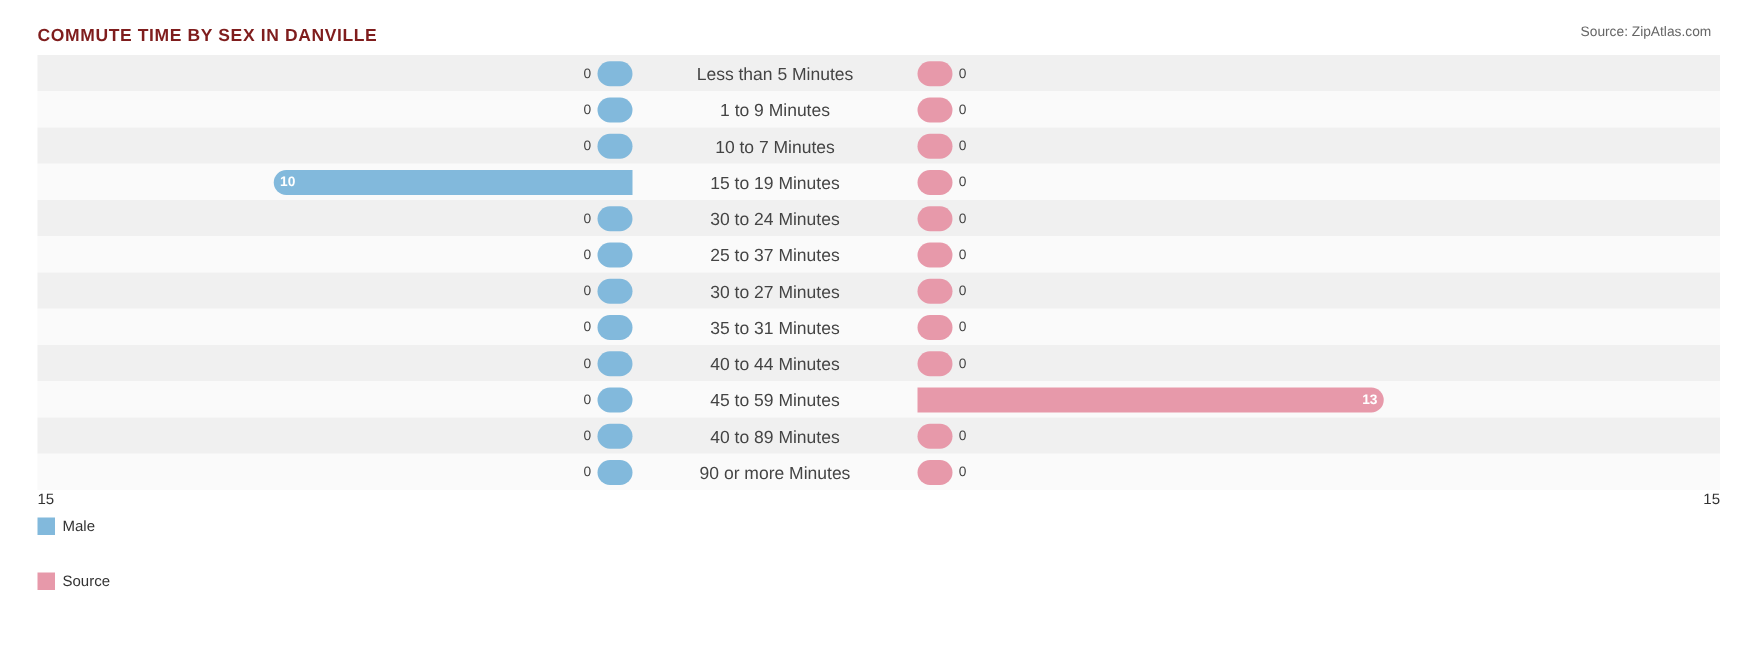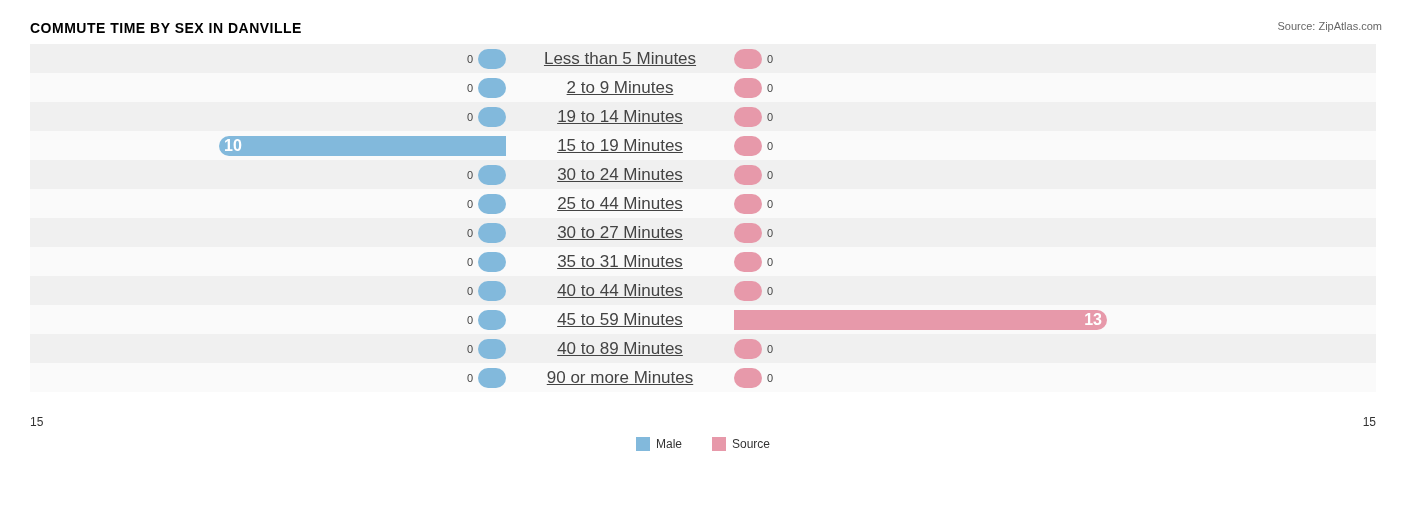--- a/index.html
+++ b/index.html
@@ -15,51 +15,52 @@
     .chart-container {
       width: 1406px;
       height: 522px;
       padding: 20px 30px 40px 30px;
       position: relative;
     }
 
     .chart-title {
       font-size: 14px;
       font-weight: bold;
-      color: #000000;
+      color: #7f1d1d;
       text-transform: uppercase;
       letter-spacing: 0.5px;
       margin-bottom: 8px;
     }
 
     .source-label {
       position: absolute;
       top: 20px;
-      right: 24px;
+      right: 37px;
       font-size: 11px;
       color: #666;
     }
 
     .axis-labels {
       display: flex;
       justify-content: space-between;
-      margin-top: 23px;
+      margin-top: 0;
       padding: 0 0px;
     }
 
     .axis-label {
       font-size: 12px;
       color: #333;
     }
 
     .legend {
       display: flex;
       justify-content: center;
       gap: 30px;
       margin-top: 8px;
+      flex-direction: column;
     }
 
     .legend-item {
       display: flex;
       align-items: center;
       gap: 6px;
       font-size: 12px;
       color: #333;
     }
 
@@ -93,25 +94,24 @@
       display: flex;
       align-items: center;
       justify-content: flex-end;
       padding-right: 4px;
       height: 100%;
     }
 
     .center-label-area {
       width: 220px;
       text-align: center;
-      font-size: 17px;
+      font-size: 14px;
       color: #444;
       white-space: nowrap;
       flex-shrink: 0;
-      text-decoration: underline;
     }
 
     .right-bar-area {
       width: 480px;
       display: flex;
       align-items: center;
       justify-content: flex-start;
       padding-left: 4px;
       height: 100%;
     }
@@ -157,21 +157,21 @@
     }
 
     .num-label-right {
       font-size: 11px;
       color: #444;
       margin-left: 5px;
       min-width: 16px;
     }
 
     .num-inside-white {
-      font-size: 16px;
+      font-size: 11px;
       color: #fff;
       font-weight: bold;
       padding: 0 5px;
     }
   </style>
 </head>
 <body>
 
 <div class="chart-container">
   <div class="chart-title">COMMUTE TIME BY SEX IN DANVILLE</div>
@@ -193,36 +193,36 @@
         </div>
 
     </div>
       <div class="chart-row">
 
         <div class="left-bar-area">
           <span class="num-label-left">0</span>
           <div class="stub-blue"></div>
         </div>
 
-      <div class="center-label-area">2 to 9 Minutes</div>
-
-        <div class="right-bar-area">
-          <div class="stub-pink"></div>
-          <span class="num-label-right">0</span>
-        </div>
-
-    </div>
-      <div class="chart-row">
-
-        <div class="left-bar-area">
-          <span class="num-label-left">0</span>
-          <div class="stub-blue"></div>
-        </div>
-
-      <div class="center-label-area">19 to 14 Minutes</div>
+      <div class="center-label-area">1 to 9 Minutes</div>
+
+        <div class="right-bar-area">
+          <div class="stub-pink"></div>
+          <span class="num-label-right">0</span>
+        </div>
+
+    </div>
+      <div class="chart-row">
+
+        <div class="left-bar-area">
+          <span class="num-label-left">0</span>
+          <div class="stub-blue"></div>
+        </div>
+
+      <div class="center-label-area">10 to 7 Minutes</div>
 
         <div class="right-bar-area">
           <div class="stub-pink"></div>
           <span class="num-label-right">0</span>
         </div>
 
     </div>
       <div class="chart-row">
 
         <div class="left-bar-area">
@@ -254,21 +254,21 @@
         </div>
 
     </div>
       <div class="chart-row">
 
         <div class="left-bar-area">
           <span class="num-label-left">0</span>
           <div class="stub-blue"></div>
         </div>
 
-      <div class="center-label-area">25 to 44 Minutes</div>
+      <div class="center-label-area">25 to 37 Minutes</div>
 
         <div class="right-bar-area">
           <div class="stub-pink"></div>
           <span class="num-label-right">0</span>
         </div>
 
     </div>
       <div class="chart-row">
 
         <div class="left-bar-area">

